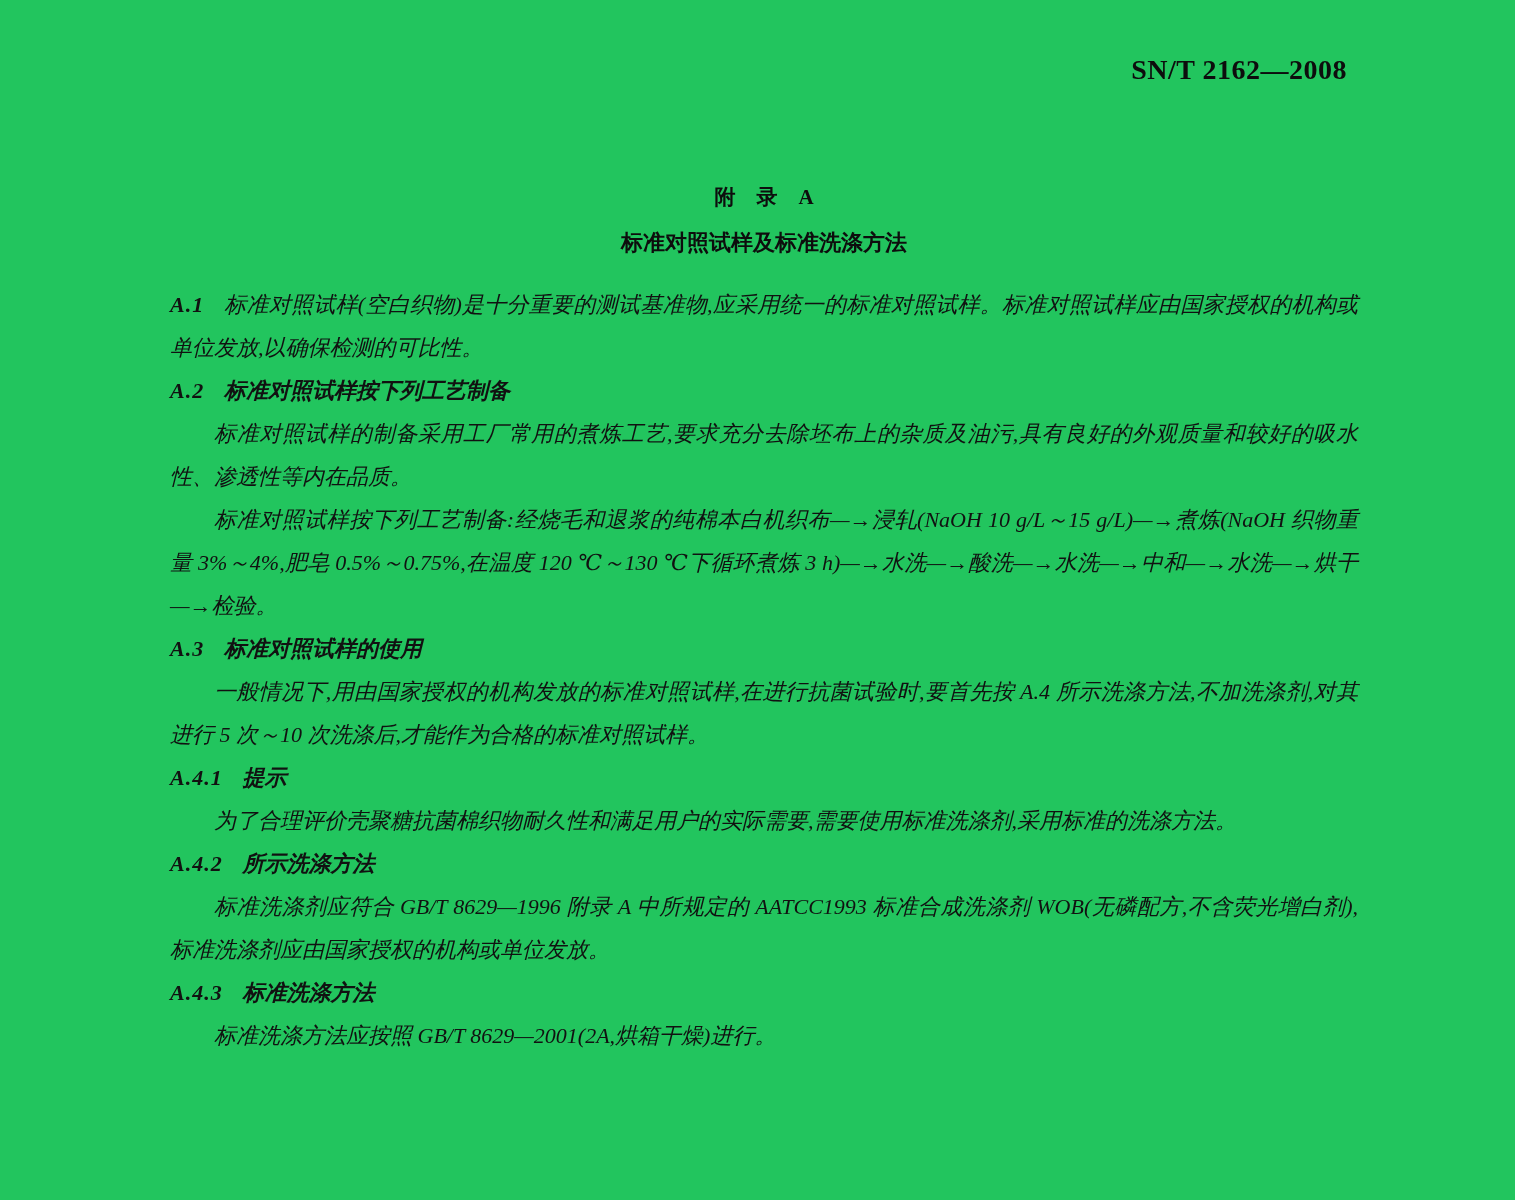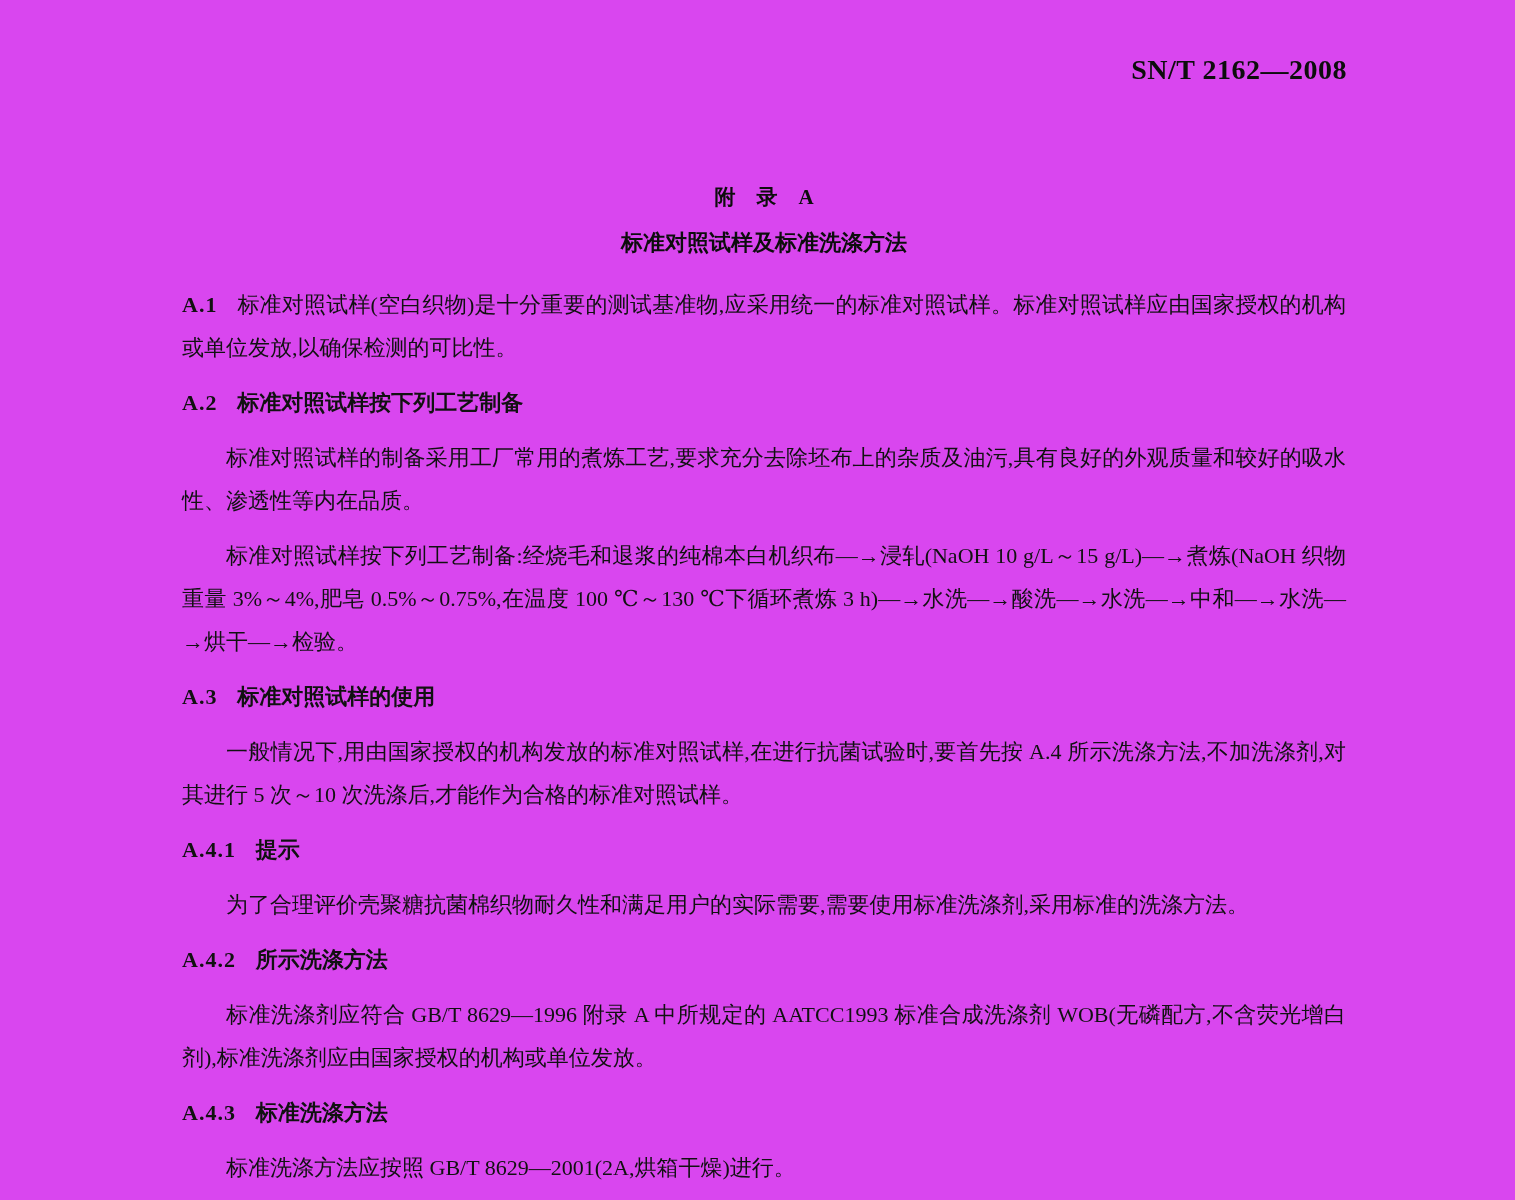--- a/index.html
+++ b/index.html
@@ -4,21 +4,21 @@
 <style>
   html, body {
     margin: 0;
     padding: 0;
     background: #ffffff;
   }
   .page {
     position: relative;
     width: 1515px;
     height: 1200px;
-    background: #d946ef;
+    background: #22c55e;
     font-family: "Liberation Serif", "DejaVu Serif", serif;
     color: #111111;
     overflow: hidden;
   }
   .doc-number {
     position: absolute;
     top: 54px;
     right: 168px;
     font-size: 28px;
     font-weight: bold;
@@ -46,22 +46,23 @@
     line-height: 30px;
     margin: 0 0 9px 0;
   }
   .body-text {
     margin-top: 25px;
     font-size: 22px;
     line-height: 43px;
     text-align: justify;
   }
   .para {
-    margin: 12px;
+    margin: 0;
     padding: 0;
+    font-style: italic;
   }
   .para.indent {
     text-indent: 2em;
   }
   .sec-label {
     font-weight: bold;
     margin-right: 0.9em;
     letter-spacing: 1px;
   }
   .para.heading .sec-text {
@@ -83,21 +84,21 @@
     <div class="title-line subtitle">标准对照试样及标准洗涤方法</div>
 
     <div class="body-text">
 
       <p class="para"><span class="sec-label">A.1</span><span class="sec-text">标准对照试样(空白织物)是十分重要的测试基准物,应采用统一的标准对照试样。标准对照试样应由国家授权的机构或单位发放,以确保检测的可比性。</span></p>
 
       <p class="para heading"><span class="sec-label">A.2</span><span class="sec-text">标准对照试样按下列工艺制备</span></p>
 
       <p class="para indent">标准对照试样的制备采用工厂常用的煮炼工艺,要求充分去除坯布上的杂质及油污,具有良好的外观质量和较好的吸水性、渗透性等内在品质。</p>
 
-      <p class="para indent">标准对照试样按下列工艺制备:经烧毛和退浆的纯棉本白机织布—→浸轧(NaOH 10 g/L～15 g/L)—→煮炼(NaOH 织物重量 3%～4%,肥皂 0.5%～0.75%,在温度 100 ℃～130 ℃下循环煮炼 3 h)—→水洗—→酸洗—→水洗—→中和—→水洗—→烘干—→检验。</p>
+      <p class="para indent">标准对照试样按下列工艺制备:经烧毛和退浆的纯棉本白机织布—→浸轧(NaOH 10 g/L～15 g/L)—→煮炼(NaOH 织物重量 3%～4%,肥皂 0.5%～0.75%,在温度 120 ℃～130 ℃下循环煮炼 3 h)—→水洗—→酸洗—→水洗—→中和—→水洗—→烘干—→检验。</p>
 
       <p class="para heading"><span class="sec-label">A.3</span><span class="sec-text">标准对照试样的使用</span></p>
 
       <p class="para indent">一般情况下,用由国家授权的机构发放的标准对照试样,在进行抗菌试验时,要首先按 A.4 所示洗涤方法,不加洗涤剂,对其进行 5 次～10 次洗涤后,才能作为合格的标准对照试样。</p>
 
 
       <p class="para heading"><span class="sec-label">A.4.1</span><span class="sec-text">提示</span></p>
 
       <p class="para indent">为了合理评价壳聚糖抗菌棉织物耐久性和满足用户的实际需要,需要使用标准洗涤剂,采用标准的洗涤方法。</p>
 

